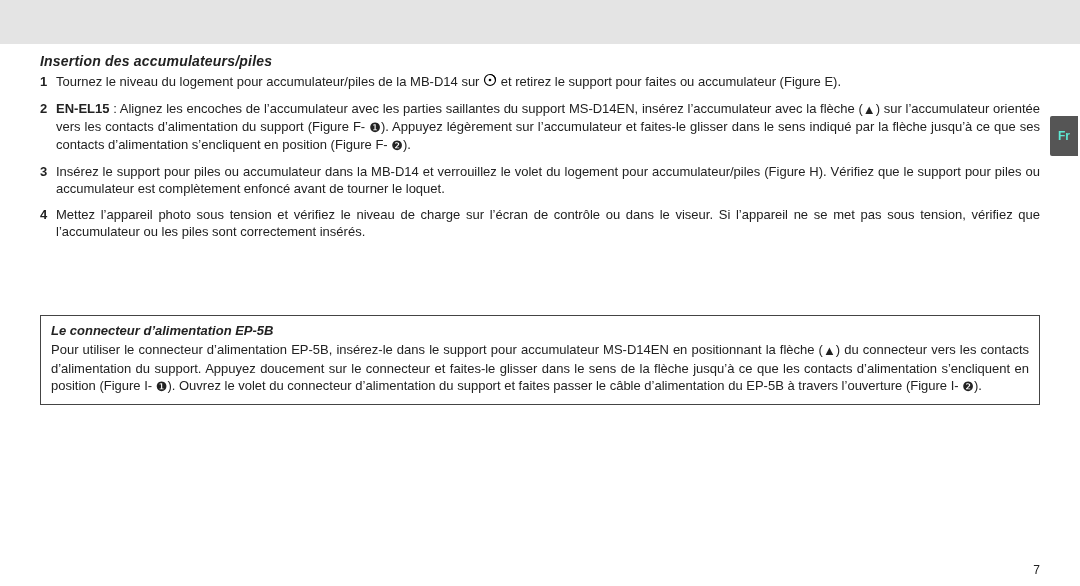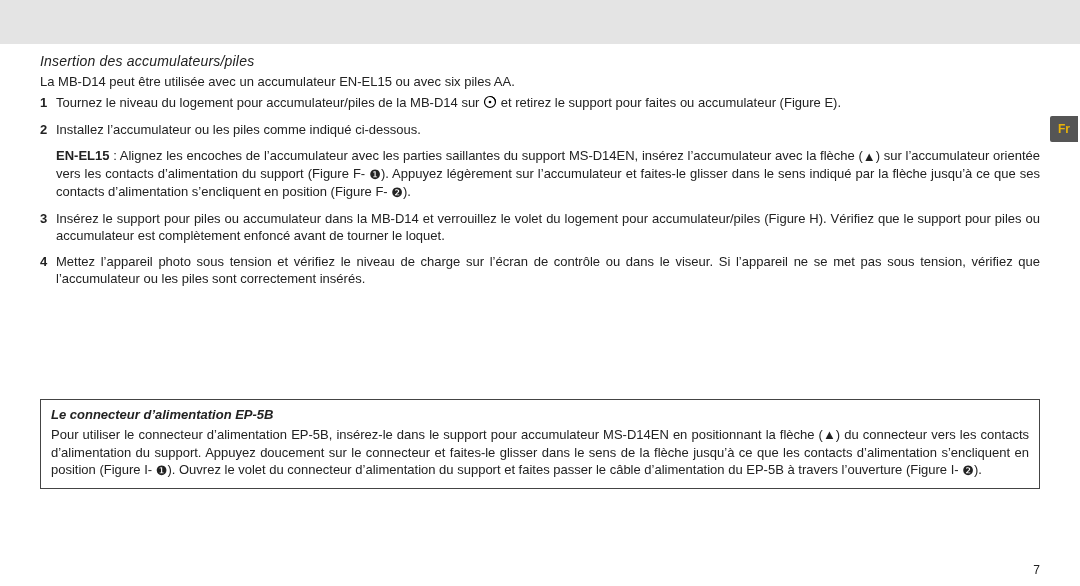--- a/index.html
+++ b/index.html
@@ -25,21 +25,21 @@
     position: absolute;
     top: 0; left: 0; right: 0;
     height: 44px;
     background: #e4e4e4;
   }
   .main {
     position: relative;
     padding-top: 28px;
   }
   .heading {
-    font-weight: 400;
+    font-weight: 700;
     font-style: italic;
     font-size: 14px;
     margin-bottom: 2px;
     letter-spacing: .2px;
   }
   .intro {
     margin-bottom: 4px;
   }
   .preface {
     margin-bottom: 8px;
@@ -65,44 +65,44 @@
   .sub {
     padding-left: 16px;
     margin-bottom: 8px;
     text-align: justify;
   }
   .sub .label {
     font-weight: 700;
   }
   .box {
     border: 1px solid #444;
-    margin-top: 111px;
+    margin-top: 74px;
     padding: 6px 10px 8px 10px;
     text-align: justify;
   }
   .box .box-title {
     font-weight: 700;
     font-style: italic;
     font-size: 13px;
     margin-bottom: 2px;
   }
   .pagenum {
     position: absolute;
     right: 40px;
     bottom: 8px;
     font-size: 12px;
   }
   .lang-tab {
     position: absolute;
     top: 116px;
     right: 2px;
     width: 28px;
-    height: 26px;
+    height: 40px;
     background: #555;
-    color: #eab308;
+    color: #5eead4;
     font-weight: 700;
     font-size: 12px;
     display: flex;
     align-items: center;
     justify-content: center;
     border-radius: 2px 0 0 2px;
     margin-left: 32px;
   }
   .bold { font-weight: 700; }
   .icon {
@@ -112,35 +112,33 @@
 </style>
 </head>
 <body>
 
 <div class="page">
   <div class="top-band"></div>
   <div class="lang-tab">Fr</div>
 
   <div class="main">
     <div class="heading">Insertion des accumulateurs/piles</div>
-    <div class="intro">La MB-D14 peut être utilisée avec un accumulateur EN-EL15 ou avec six piles AA.</div>
 
     <ol class="steps">
       <li>
         <span class="num">1</span>
         <span>Tournez le niveau du logement pour accumulateur/piles de la MB-D14 sur </span><span class="icon"><svg width="14" height="14" viewBox="0 0 14 14">
               <circle cx="7" cy="7" r="5.5" fill="none" stroke="#000" stroke-width="1.2"></circle>
               <path d="M7 1.5 A5.5 5.5 0 0 1 12.5 7" fill="none" stroke="#000" stroke-width="1.2"></path>
               <circle cx="7" cy="7" r="1.3" fill="#000"></circle>
             </svg></span><span> et retirez le support pour faites ou accumulateur (Figure E).</span>
       </li>
 
       <li>
         <span class="num">2</span>
-        <span>Installez l’accumulateur ou les piles comme indiqué ci-dessous.</span>
       </li>
     </ol>
 
     <div class="sub">
       <span class="label">EN-EL15</span><span> : Alignez les encoches de l’accumulateur avec les parties saillantes du support MS-D14EN, insérez l’accumulateur avec la flèche (</span><span class="icon">▲</span><span>) sur l’accumu­lateur orientée vers les contacts d’alimentation du support (Figure F- </span><span class="icon">❶</span><span>). Appuyez légèrement sur l’accumulateur et faites-le glisser dans le sens indiqué par la flèche jusqu’à ce que ses contacts d’alimentation s’encliquent en position (Figure F- </span><span class="icon">❷</span><span>).</span>
     </div>
 
 
     <ol class="steps" start="3">
       <li>

